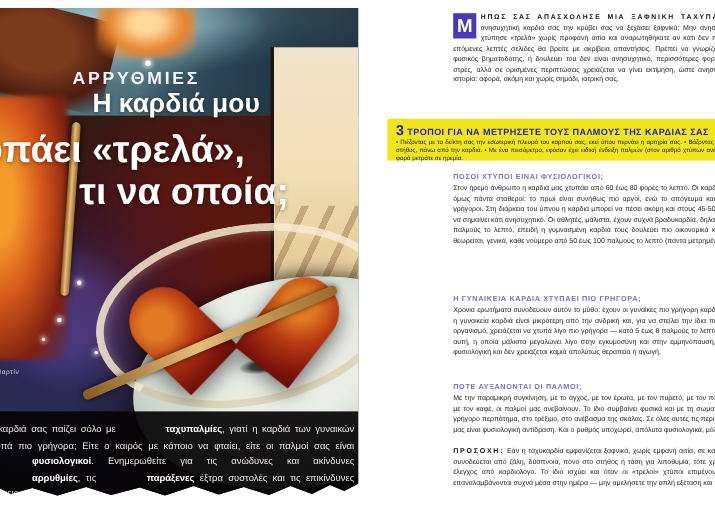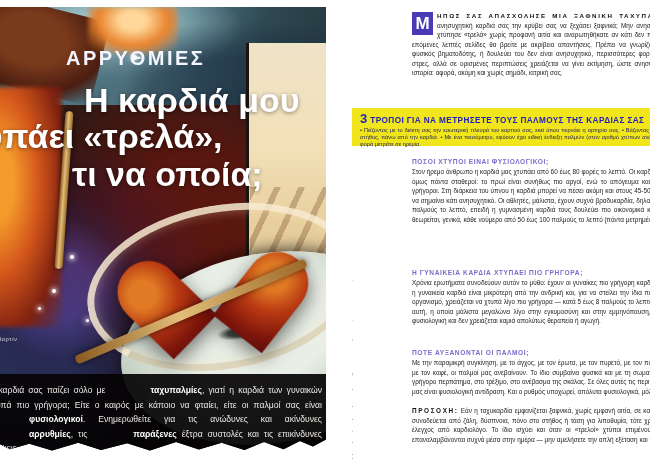--- a/index.html
+++ b/index.html
@@ -48,24 +48,24 @@
   .heart:before,.heart:after{content:"";position:absolute;width:62px;height:96px;border-radius:34px 34px 0 0;
     background:radial-gradient(circle at 40% 30%, #e07a24 0 18%, #b93a12 45%, #7e150b 80%, #5c0e08 100%);}
   .heart:before{left:0;transform:rotate(-42deg);transform-origin:100% 100%;}
   .heart:after{left:58px;transform:rotate(42deg);transform-origin:0 100%;}
   .stick{background:linear-gradient(90deg,#8a5a20,#e2bd7a 45%,#9c6a28);border-radius:4px;
     box-shadow:0 0 6px rgba(0,0,0,.6);}
   #stick-vertical{left:60px;top:104px;width:8px;height:158px;transform:rotate(4deg);}
   #stick-diagonal{left:66px;top:300px;width:250px;height:9px;transform:rotate(-23deg);}
   .sparkle{width:4px;height:4px;border-radius:50%;background:#fff;box-shadow:0 0 5px 1px rgba(255,255,255,.9);}
 
-  .kicker{left:66px;top:40px;color:#f4f6ff;font-size:20px;font-weight:bold;letter-spacing:2.5px;}
+  .kicker{left:66px;top:56px;color:#f4f6ff;font-size:16px;font-weight:bold;letter-spacing:2.5px;}
   .title-line{color:#ffffff;font-weight:bold;white-space:nowrap;
     text-shadow:0 1px 4px rgba(0,0,0,.45);}
-  #title1{left:84px;top:74px;font-size:34px;}
+  #title1{left:84px;top:74px;font-size:24px;}
   #title2{left:-52px;top:110px;font-size:34px;}
   #title3{left:72px;top:148px;font-size:34px;}
   .credit{left:-4px;top:329px;color:#cfd4d8;font-size:6px;letter-spacing:.5px;white-space:nowrap;}
   .intro-band{left:0;top:367px;width:326px;height:86px;background:rgba(5,3,4,.92);}
   .intro-text{left:-12px;top:376px;width:334px;color:#e9e7e2;font-size:8.6px;line-height:14.5px;
     text-align:justify;}
   .intro-text .b{font-weight:bold;color:#ffffff;margin-left:41px;}
 
   
   #right-page{left:352px;top:0;width:298px;height:470px;overflow:hidden;background:#fff;}

